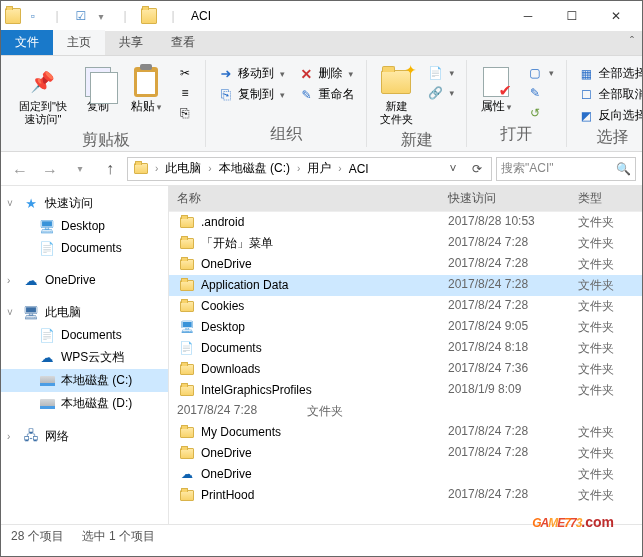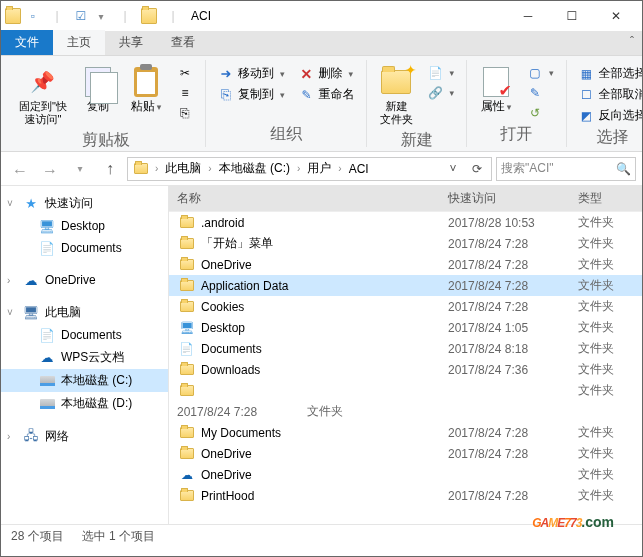--- a/index.html
+++ b/index.html
@@ -69,29 +69,29 @@
 .disk{background:linear-gradient(#d6d9dc,#a7acb1);width:15px;height:10px;border-radius:1px;display:inline-block;position:relative}
 .disk::after{content:"";position:absolute;bottom:0;left:0;width:15px;height:3px;background:#4b9de5}
 .net{color:#3c6fa6}
 .side-sep{height:10px}
 .files{flex:1;overflow:auto}
 .fhead{display:flex;padding:4px 0;border-bottom:1px solid #eee;color:#555;position:sticky;top:0;background:#e5e5e5}
 .fhead div{padding:0 8px}
 .col-name{flex:1;min-width:200px}
 .col-date{width:130px}
 .col-type{width:72px}
-.frow{display:flex;align-items:center;padding:2px 0;cursor:pointer}
+.frow{display:flex;align-items:flex-start;padding:2px 0;cursor:pointer}
 .frow.sel{background:#cde8ff}
 .frow .col-name{display:flex;align-items:center;gap:6px;padding-left:10px}
 .frow .col-date,.frow .col-type{color:#666;padding:0 8px}
 .fic{width:16px;height:16px;display:flex;align-items:center;justify-content:center}
 .status{height:24px;border-top:1px solid #e5e5e5;display:flex;align-items:center;padding:0 10px;gap:18px;color:#555;font-size:11px}
 .watermark{position:absolute;right:28px;bottom:20px;font-size:36px;font-weight:900;font-style:italic;letter-spacing:-1px;pointer-events:none;opacity:0.92;font-family:Arial,sans-serif}
 .watermark .g1{color:#ff6a00}.watermark .g2{color:#e63b1f}.watermark .g3{color:#ff9a1e}
-.watermark .dom{font-size:14px;color:#14532d;font-style:normal;font-weight:bold;letter-spacing:0}
+.watermark .dom{font-size:14px;color:#b91c1c;font-style:normal;font-weight:bold;letter-spacing:0}
 </style>
 </head>
 <body>
 
 <div class="titlebar">
   <div class="tb-icons">
     <span>
         <span class="folder-sm"></span>
       </span>
     <span style="color:#4a88c7">▫</span>
@@ -390,21 +390,21 @@
           <div class="col-date">2017/8/24 7:28</div>
           <div class="col-type">文件夹</div>
         </div>
         <div class="frow">
           <div class="col-name">
             <span class="fic">
               <span style="color:#3893d9">🖥</span>
             </span>
             <span>Desktop</span>
           </div>
-          <div class="col-date">2017/8/24 1:05</div>
+          <div class="col-date">2017/8/24 9:05</div>
           <div class="col-type">文件夹</div>
         </div>
         <div class="frow">
           <div class="col-name">
             <span class="fic">
               <span style="color:#3893d9">📄</span>
             </span>
             <span>Documents</span>
           </div>
           <div class="col-date">2017/8/24 8:18</div>
@@ -418,21 +418,23 @@
             <span>Downloads</span>
           </div>
           <div class="col-date">2017/8/24 7:36</div>
           <div class="col-type">文件夹</div>
         </div>
         <div class="frow">
           <div class="col-name">
             <span class="fic">
               <span class="folder-sm"></span>
             </span>
-          </div>
+            <span>IntelGraphicsProfiles</span>
+          </div>
+          <div class="col-date">2018/1/9 8:09</div>
           <div class="col-type">文件夹</div>
         </div>
         <div class="frow">
           <div class="col-date">2017/8/24 7:28</div>
           <div class="col-type">文件夹</div>
         </div>
         <div class="frow">
           <div class="col-name">
             <span class="fic">
               <span class="folder-sm"></span>

